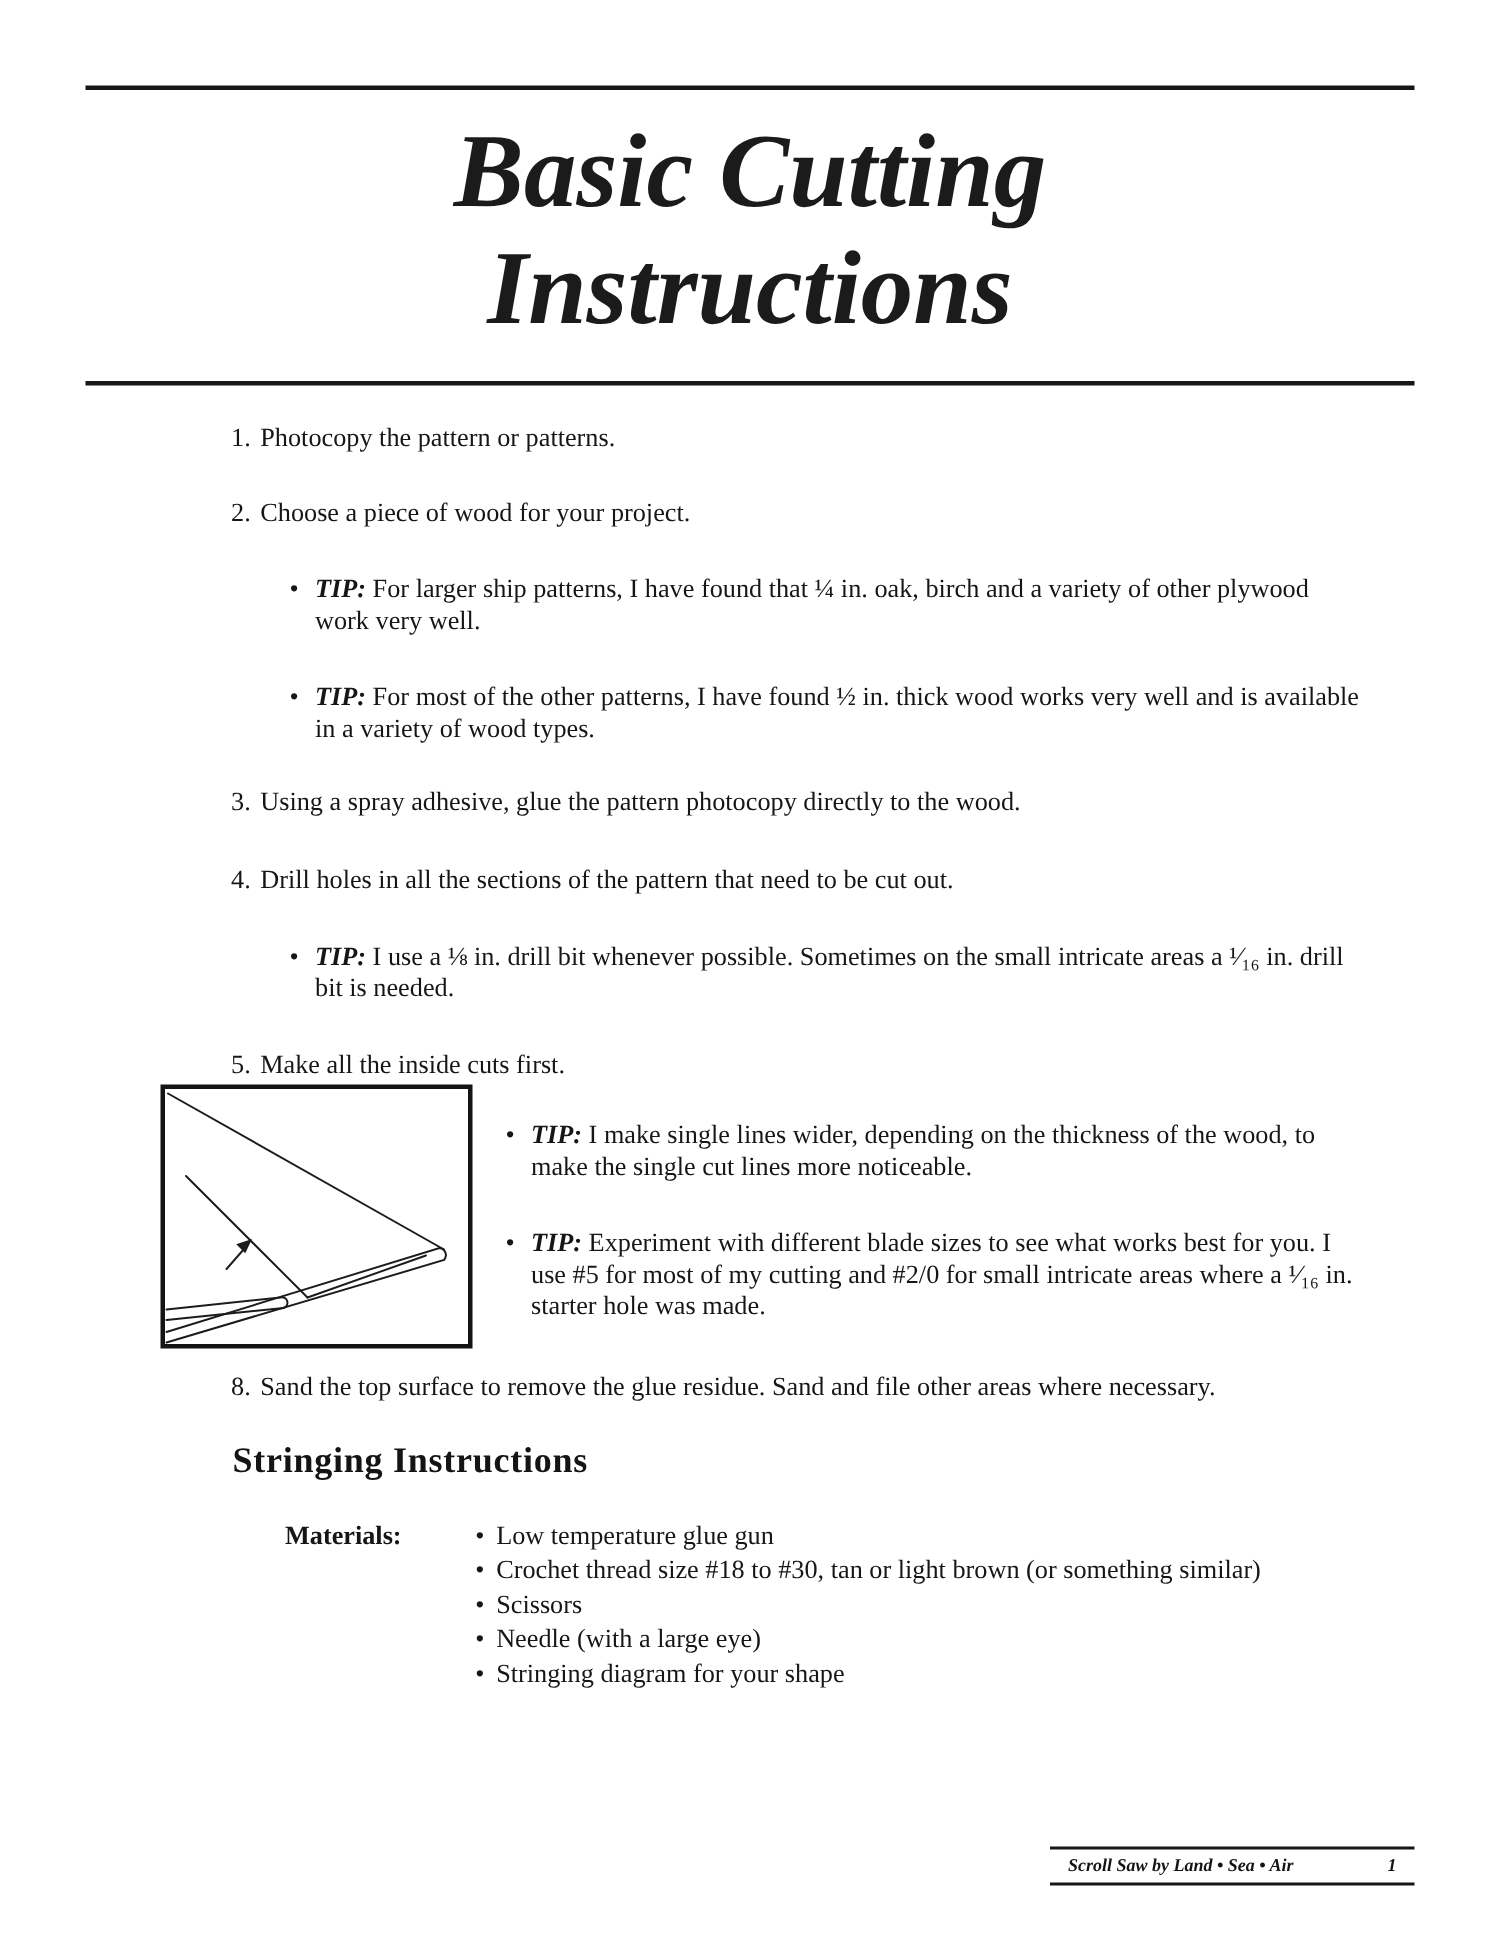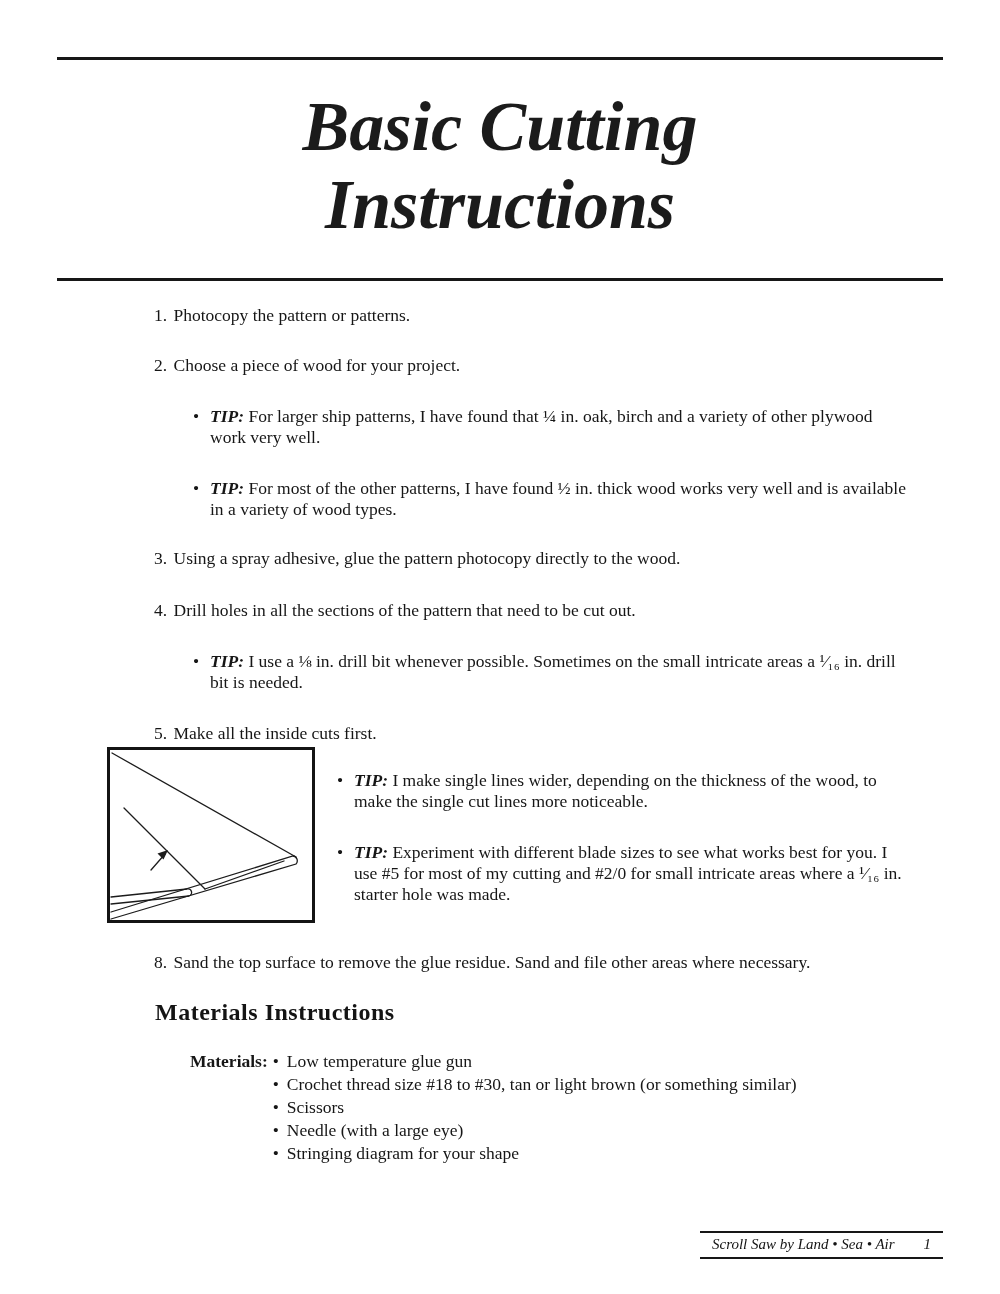--- a/index.html
+++ b/index.html
@@ -15,21 +15,21 @@
   }
 
   
   .title-block {
     margin: 57px 57px 0;
     border-top: 3px solid #171717;
     border-bottom: 3px solid #171717;
     padding: 12px 0 18px;
   }
   .title {
-    margin: 16px;
+    margin: 4px;
     font-size: 70px;
     line-height: 78px;
     font-weight: bold;
     font-style: italic;
     text-align: center;
     color: #1b1b1b;
   }
   .title-line { display: block; }
 
   
@@ -63,41 +63,41 @@
 
   
   .section-heading {
     margin: 26px 0 0 48px;
     font-size: 24px;
     line-height: 26px;
     font-weight: bold;
     letter-spacing: 0.5px;
     color: #141414;
   }
-  .materials { display: flex; margin: 25px 0 0 83px; line-height: 23px; }
+  .materials { display: flex; margin: 25px 0 0 83px; line-height: 23px; gap: 44px; }
   .materials-label { font-weight: bold; margin-right: 5px; white-space: nowrap; }
   .materials-list { list-style: none; margin: 0; padding: 0; }
   .materials-list li { display: flex; }
   .materials-list .bullet { flex: 0 0 14px; width: 14px; text-align: left; }
 
   
   .footer {
     position: absolute;
     top: 1231px;
     left: 700px;
     right: 57px;
     border-top: 2.5px solid #171717;
     border-bottom: 2.5px solid #171717;
     padding: 3px 12px 4px 12px;
     display: flex;
     justify-content: space-between;
     align-items: baseline;
-    font-weight: normal;
+    font-weight: bold;
     font-style: italic;
-    font-size: 15px;
+    font-size: 12px;
     color: #141414;
   }
 </style>
 </head>
 <body>
 
 <div class="page">
 
   <header class="title-block">
     <h1 class="title">
@@ -158,23 +158,23 @@
           <span class="bullet">•</span>
           <p class="tip-body"><strong class="tip-label">TIP:</strong> <span class="tip-text">Experiment with different blade sizes to see what works best for you. I
 use #5 for most of my cutting and #2/0 for small intricate areas where a ¹⁄₁₆ in.
 starter hole was made.</span></p>
         </div>
       </div>
     </div>
 
 
 
-    <p class="step" style="margin-top:29px"><span class="step-num">8.</span> <span>Sand the top surface to remove the glue residue. Sand and file other areas where necessary.</span></p>
-
-    <h2 class="section-heading">Materials Instructions</h2>
+    <p class="step" style="margin-top:15px"><span class="step-num">8.</span> <span>Sand the top surface to remove the glue residue. Sand and file other areas where necessary.</span></p>
+
+    <h2 class="section-heading">Stringing Instructions</h2>
 
     <div class="materials">
       <span class="materials-label">Materials:</span>
       <ul class="materials-list">
         <li>
             <span class="bullet">•</span>
             <span>Low temperature glue gun</span>
           </li>
         <li>
             <span class="bullet">•</span>

